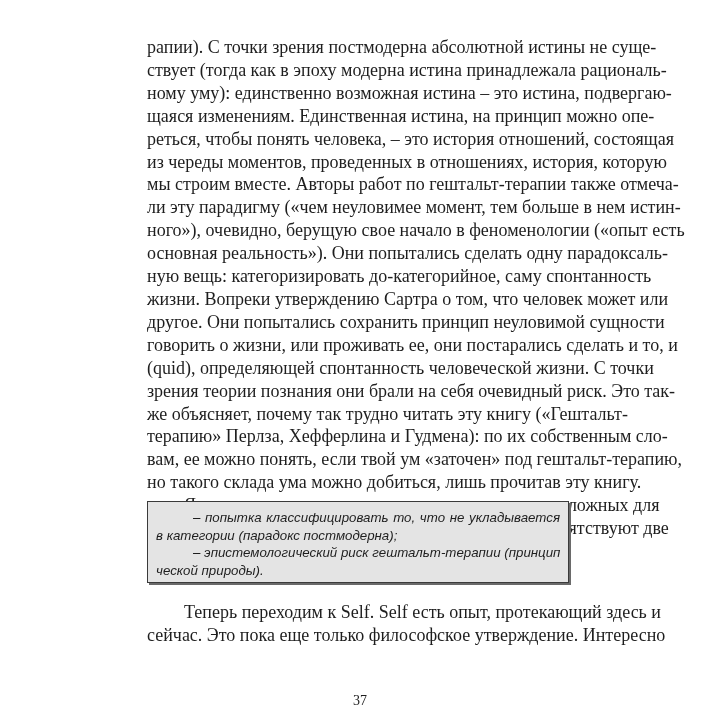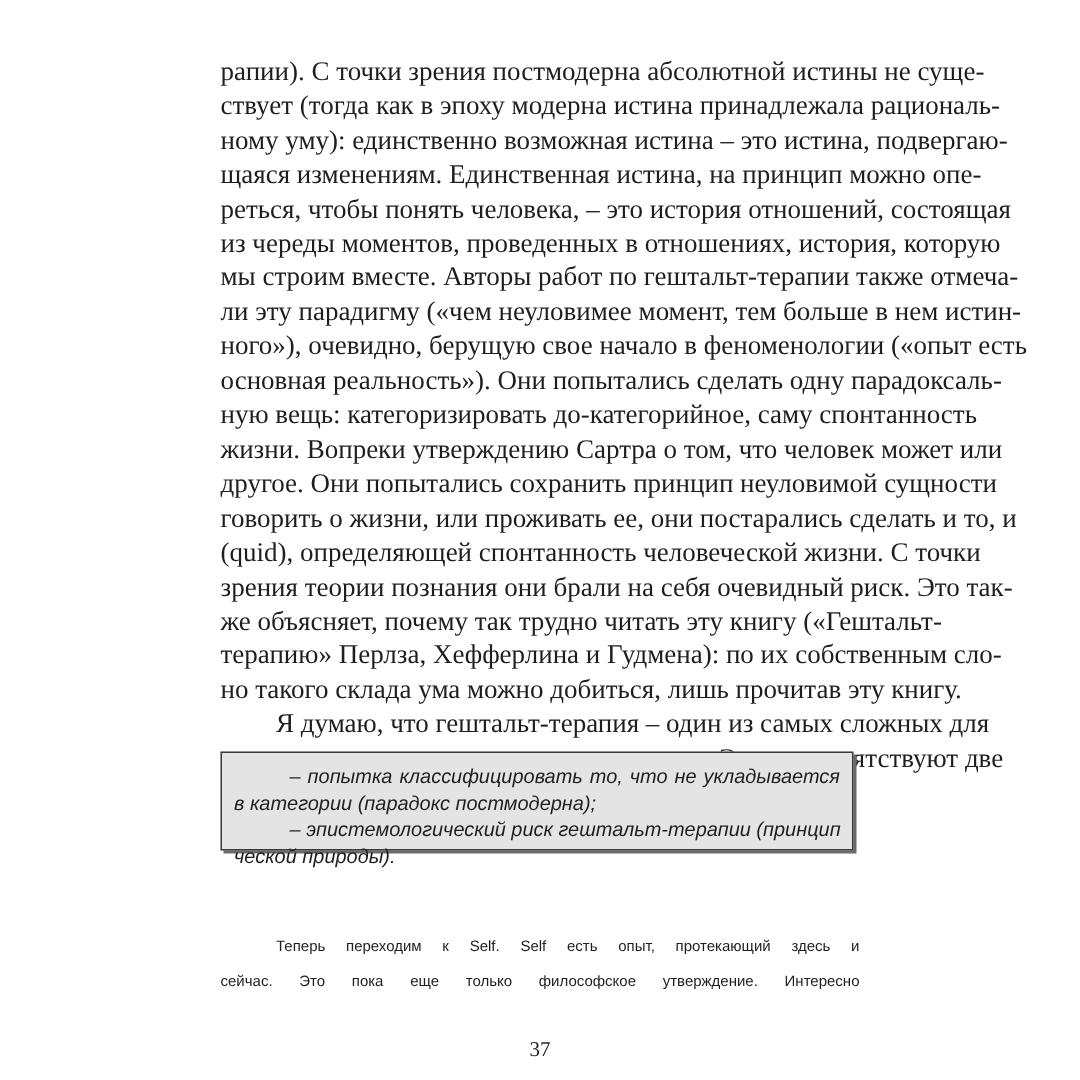--- a/index.html
+++ b/index.html
@@ -7,31 +7,31 @@
   .page {
     position: absolute; left: 147px; top: 36px; width: 426px;
     font-family: "Liberation Serif", "DejaVu Serif", serif;
     font-size: 18px; line-height: 22.9px; color: #1e1e1e;
   }
   .p { margin: 0; text-align: justify; text-align-last: justify; }
   .line { display: block; text-align: justify; text-align-last: justify; white-space: nowrap; }
   .line.l { text-align-last: left; }
   .indent { text-indent: 37px; }
   .box {
-    position: absolute; left: 147px; top: 501px; width: 422px; height: 66px;
+    position: absolute; left: 147px; top: 501px; width: 422px; height: 82px;
     background: #e4e4e4; border: 1.3px solid #3a3a3a;
     box-shadow: 2px 2px 0 #6a6a6a;
     font-family: "Liberation Sans", "DejaVu Sans", sans-serif; font-style: italic;
     font-size: 13.3px; line-height: 17.6px; color: #1e1e1e;
     padding: 7px 8px 0 8px; box-sizing: border-box;
   }
   .box .line { white-space: nowrap; }
-  .p2 { position: absolute; left: 147px; top: 621px; width: 426px;
-    font-family: Liberation Sans, sans-serif;
-    font-size: 10px; line-height: 22.9px; color: #1e1e1e; }
+  .p2 { position: absolute; left: 147px; top: 601px; width: 426px;
+    font-family: Liberation Serif, serif;
+    font-size: 18px; line-height: 22.9px; color: #1e1e1e; }
   .pagenum { position: absolute; left: 0; width: 720px; top: 693px; text-align: center;
     font-family: Liberation Serif, serif; font-size: 14px; color: #1e1e1e; }
 </style>
 </head>
 <body>
 
 <div class="page">
   <div class="p">
     <span class="line">рапии). С точки зрения постмодерна абсолютной истины не суще-</span>
     <span class="line">ствует (тогда как в эпоху модерна истина принадлежала рациональ-</span>
@@ -44,20 +44,21 @@
     <span class="line">ного»), очевидно, берущую свое начало в феноменологии («опыт есть</span>
     <span class="line">основная реальность»). Они попытались сделать одну парадоксаль-</span>
     <span class="line">ную вещь: категоризировать до-категорийное, саму спонтанность</span>
     <span class="line">жизни. Вопреки утверждению Сартра о том, что человек может или</span>
     <span class="line">другое. Они попытались сохранить принцип неуловимой сущности</span>
     <span class="line">говорить о жизни, или проживать ее, они постарались сделать и то, и</span>
     <span class="line">(quid), определяющей спонтанность человеческой жизни. С точки</span>
     <span class="line">зрения теории познания они брали на себя очевидный риск. Это так-</span>
     <span class="line">же объясняет, почему так трудно читать эту книгу («Гештальт-</span>
     <span class="line">терапию» Перлза, Хефферлина и Гудмена): по их собственным сло-</span>
+    <span class="line">вам, ее можно понять, если твой ум «заточен» под гештальт-терапию,</span>
     <span class="line l">но такого склада ума можно добиться, лишь прочитав эту книгу.</span>
   </div>
   <div class="p">
     <span class="line indent">Я думаю, что гештальт-терапия – один из самых сложных для</span>
     <span class="line">освоения психотерапевтических подходов. Этому препятствуют две</span>
     <span class="line l">вещи:</span>
   </div>
 </div>
 
 <div class="box">

